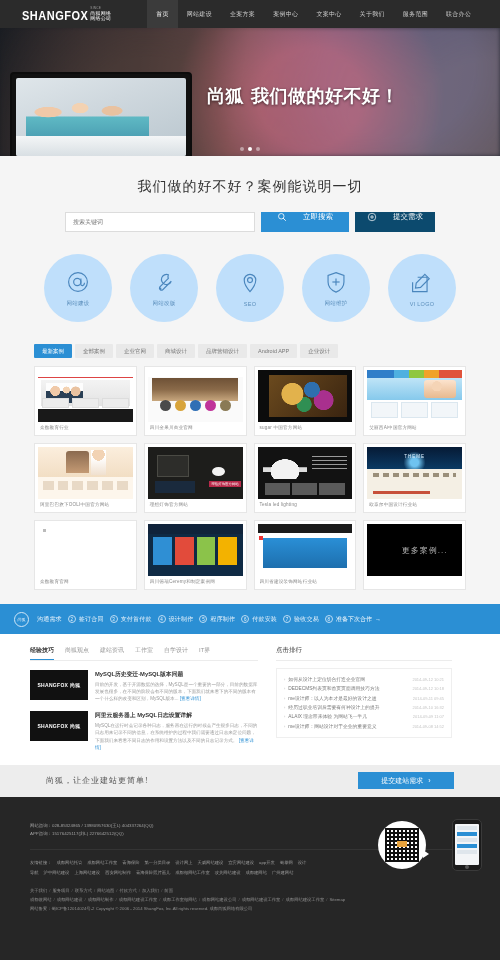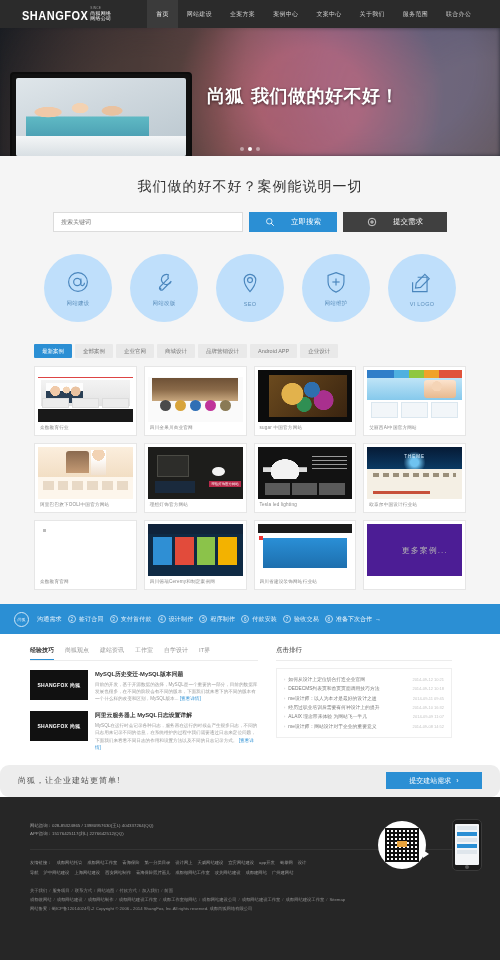--- a/index.html
+++ b/index.html
@@ -92,25 +92,25 @@
   
   .search-sec { background: #f5f5f5; padding: 22px 0 16px; text-align: center; }
   .search-title { font-size: 14px; color: #333; letter-spacing: 1px; margin-bottom: 16px; }
   .search-row { display: flex; justify-content: center; align-items: stretch; gap: 6px; }
   .search-input {
     width: 190px; height: 20px; border: 1px solid #dcdcdc; background: #fff;
     font-size: 6px; color: #999; padding: 0 7px; outline: none;
     font-family: "Liberation Sans", sans-serif;
   }
   .btn-blue, .btn-orange {
-    height: 20px; display: flex; align-items: center; justify-content: center;
+    height: 20px; display: flex; justify-content: center;
     gap: 16px; color: #fff; font-size: 7.5px; cursor: pointer; padding: 0 12px;
   }
   .btn-blue { background: #2b8fd4; width: 88px; }
-  .btn-orange { background: #404040; width: 104px; }
+  .btn-orange { background: #0c4a6e; width: 80px; }
   .ico-sm { width: 10px; height: 10px; display: inline-block; }
 
   
   .circles { background: #f5f5f5; padding: 6px 0 22px; display: flex; justify-content: center; gap: 18px; }
   .circ-wrap { width: 68px; text-align: center; }
   .circ {
     width: 68px; height: 68px; border-radius: 50%; background: #bfdffb;
     display: flex; flex-direction: column; align-items: center; justify-content: center;
     cursor: pointer;
   }
@@ -126,21 +126,21 @@
   }
   .tab.active { background: #2b8fd4; color: #fff; }
 
   .grid { padding: 0 34px; display: grid; grid-template-columns: repeat(4, 1fr); gap: 7px; }
   .card { background: #fff; border: 1px solid #e6e6e6; padding: 3px; cursor: pointer; }
   .thumb { width: 100%; height: 52px; overflow: hidden; position: relative; background: #eee; }
   .card-cap { font-size: 4.6px; color: #888; padding: 3px 2px 2px; letter-spacing: .2px;
               white-space: nowrap; overflow: hidden; text-overflow: ellipsis; }
   .more-card { background: #fff; border: 1px solid #e6e6e6; padding: 3px; cursor: pointer; }
   .more-inner {
-    height: 52px; background: #4c1d95; color: #b4b4b4; font-size: 8px;
+    height: 52px; background: #000000; color: #b4b4b4; font-size: 8px;
     display: flex; align-items: center; justify-content: center; letter-spacing: 1px; padding-left: 20px;
   }
 
   
   .t-bar { position: absolute; left:0; right:0; top:0; height: 7px; background:#fff; }
   .t-red-line { position:absolute; left:0; right:0; top:7px; height:1px; background:#d44; }
   .t1 { background:#fff; }
   .t1 .body { position:absolute; left:3%; top:10px; right:3%; height:26px;
     background: linear-gradient(180deg,#f3f3f3,#e3e3e3);}
   .t1 .ppl { position:absolute; left:8%; top:13px; width:40%; height:20px;
@@ -271,21 +271,21 @@
   .rank-title { font-size: 6.5px; color: #333; border-bottom: 1px solid #ececec; padding-bottom: 5px; }
   .rank-box { border: 1px solid #efefef; margin-top: 7px; padding: 6px 7px; }
   .rank-li { display: flex; align-items: baseline; gap: 3px; font-size: 4.8px; color: #777; line-height: 1.95;}
   .rank-li .dot { color: #bbb; font-size: 4px; }
   .rank-li .txt { flex: 1; white-space: nowrap; overflow: hidden; text-overflow: ellipsis; }
   .rank-li .date { color: #c5c5c5; font-size: 4px; }
 
   
   .cta {
     height: 32px; background: #ededed; display: flex; align-items: center;
-    justify-content: space-between; padding: 0 18px; border-radius: 9px;
+    justify-content: space-between; padding: 0 46px;
   }
   .cta-text { font-size: 8px; color: #555; letter-spacing: 1px; font-family: "Liberation Serif", serif; }
   .cta-btn {
     background: #2b8fd4; color: #fff; font-size: 7px; height: 17px; width: 96px;
     display: flex; align-items: center; justify-content: center; gap: 5px; cursor: pointer;
   }
 
   
   .footer { background: #262626; color: #cfcfcf; padding: 13px 30px 0; position: relative; height: 164px;}
   .hotline { display: flex; align-items: center; gap: 6px; }

